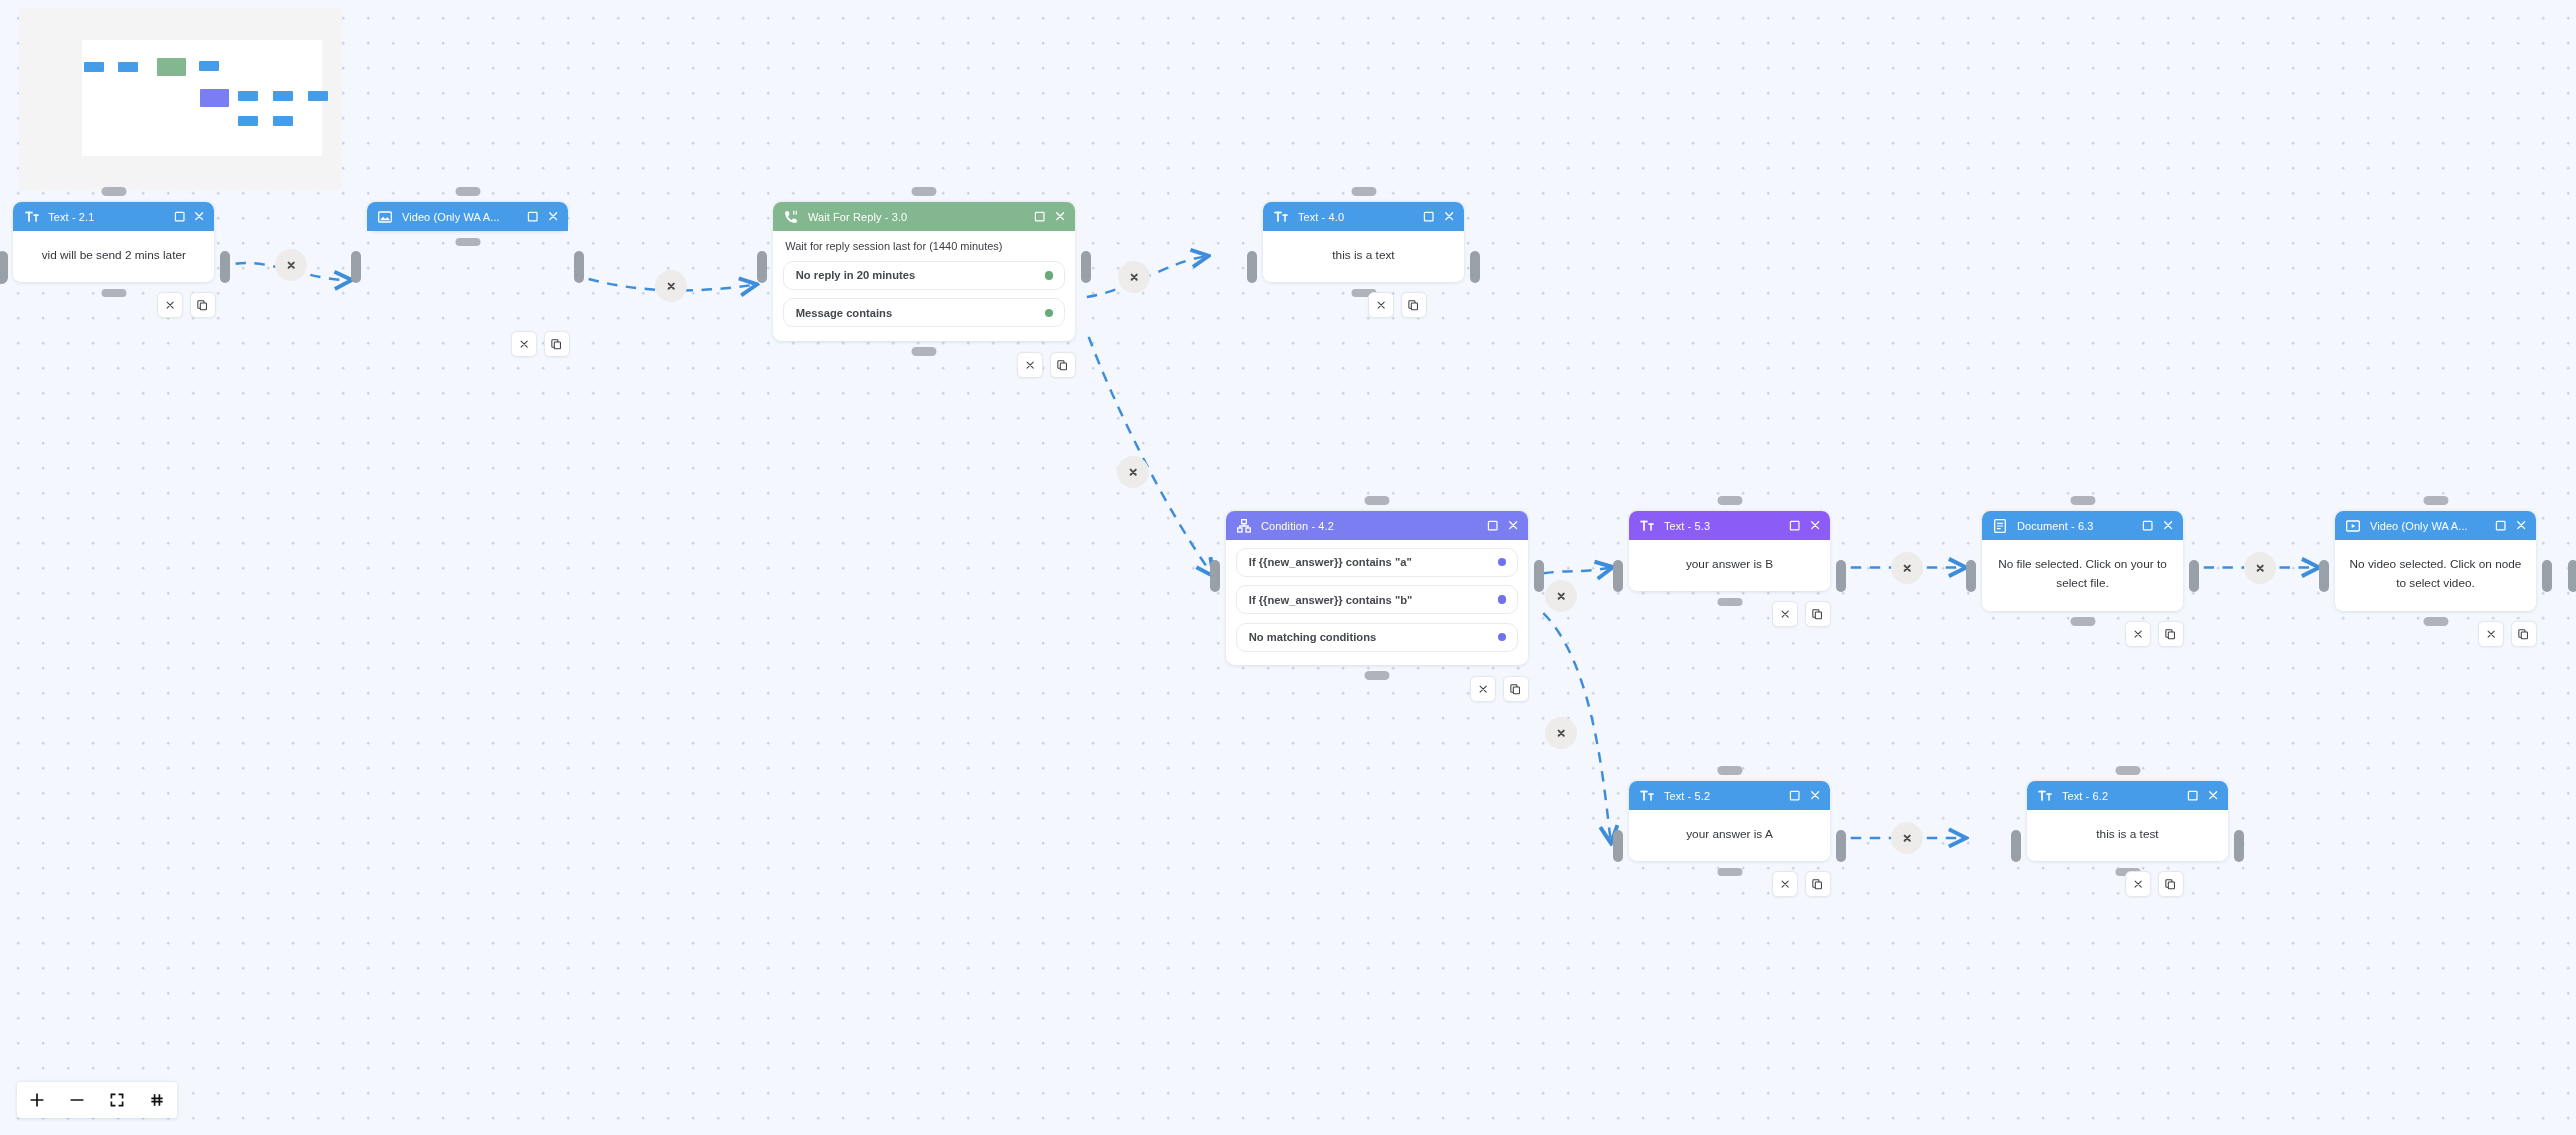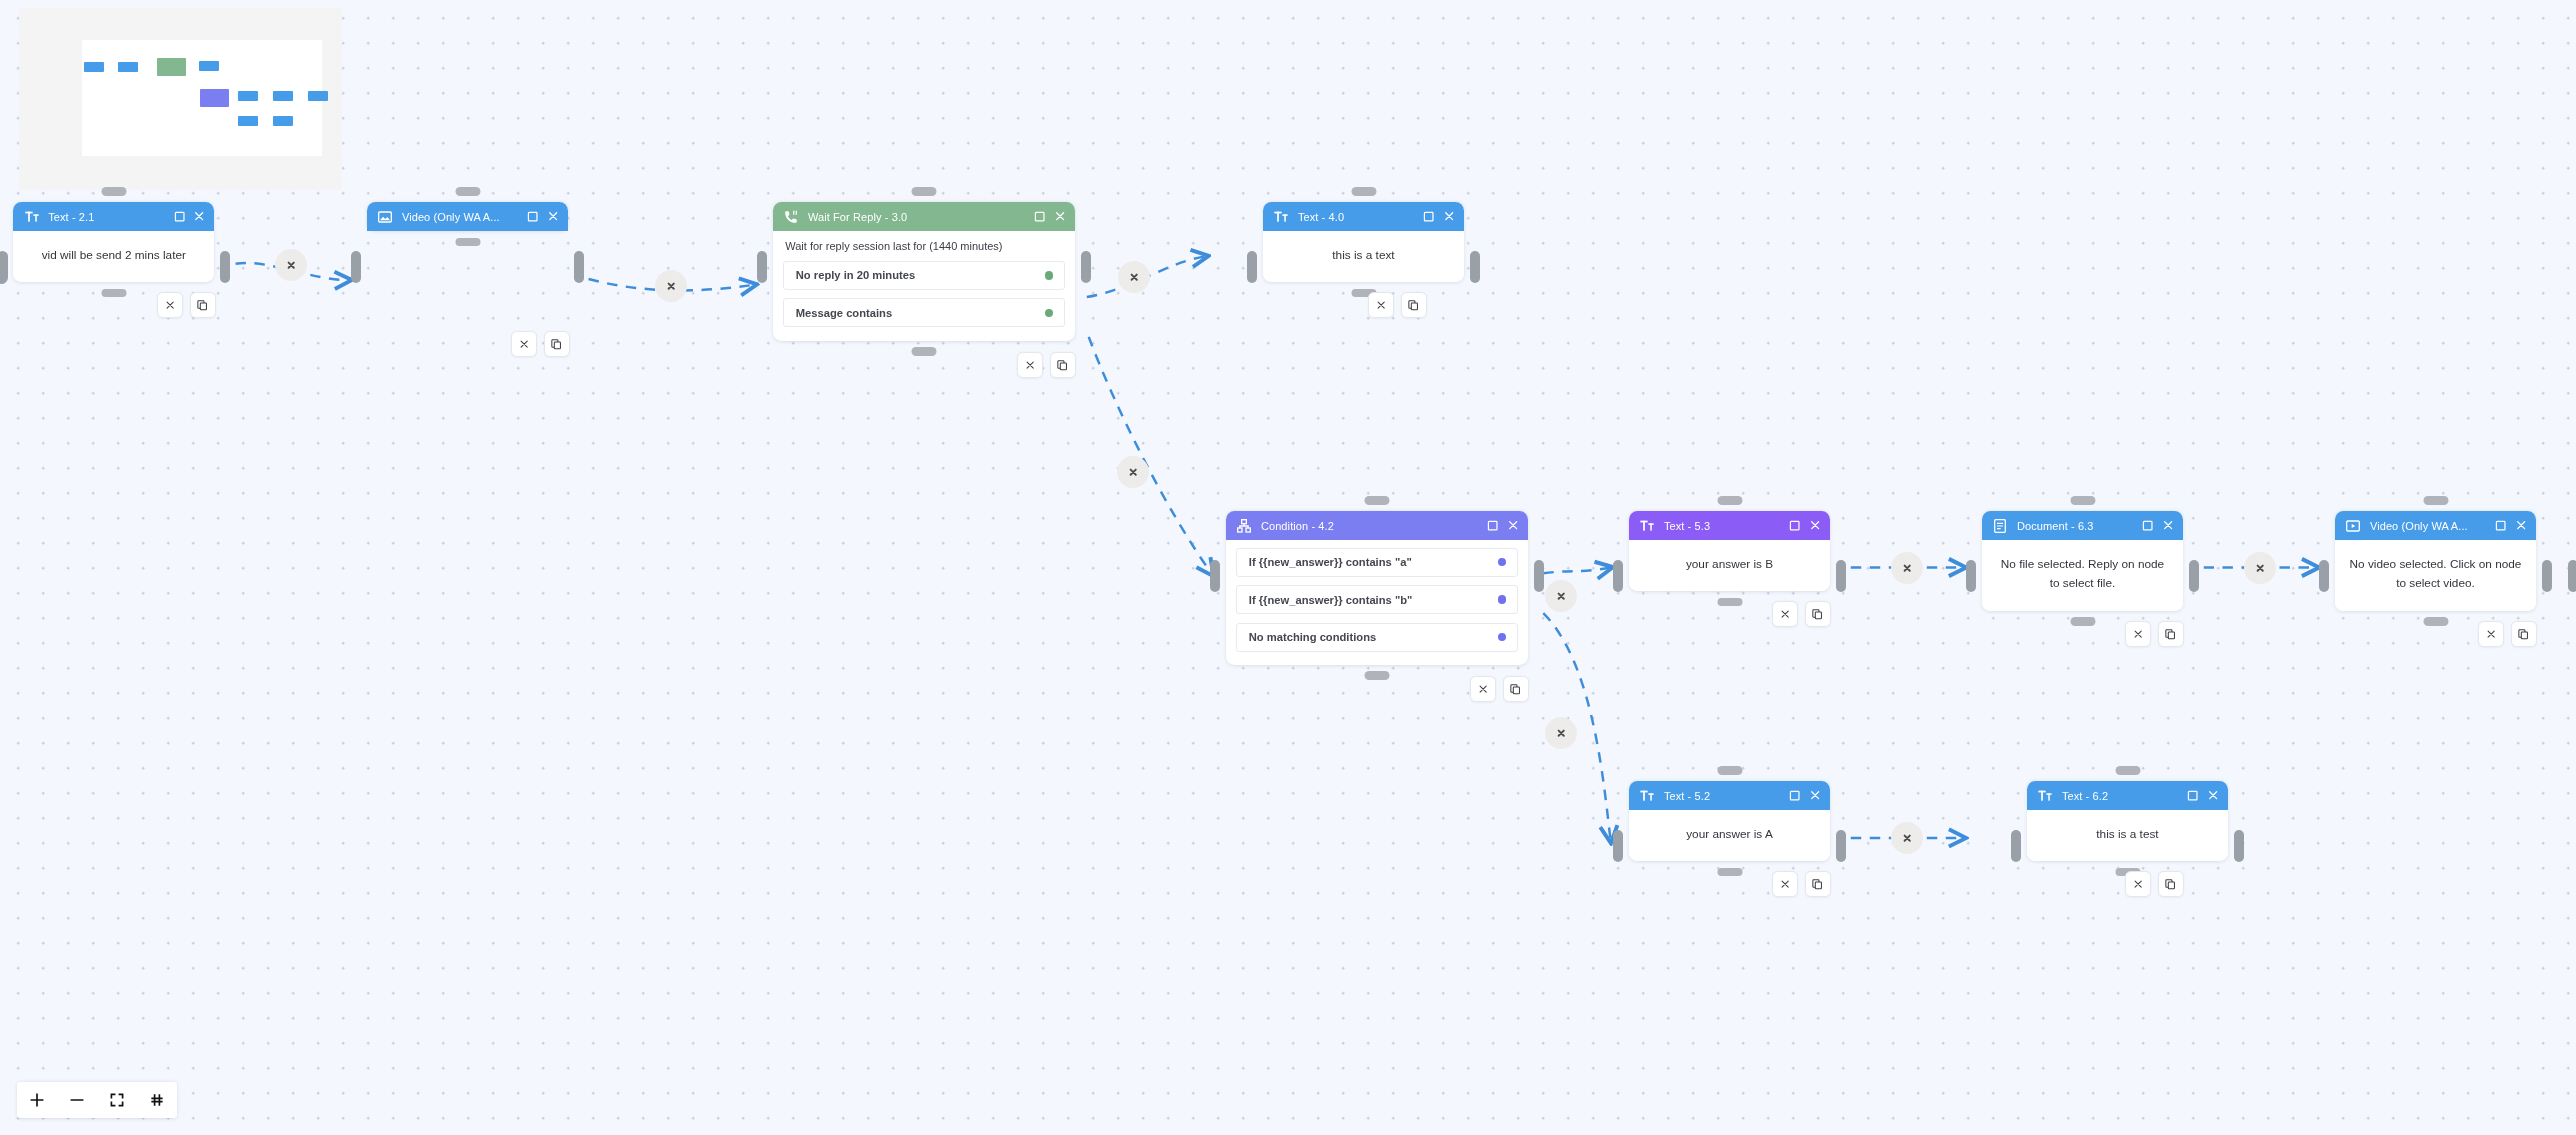--- a/index.html
+++ b/index.html
@@ -91,21 +91,21 @@
     cursor: pointer; box-shadow: 0 0.9px 1.9px rgba(40,60,100,.06);
   }
   .tool-btn svg { width: 12.3px; height: 12.3px; stroke: #3c3f45; stroke-width: 1.7; fill: none; }
 
   
   .rows { padding: 7.6px 10.4px 13.3px; }
   .row-label { font-size: 11px; color: #3a3d44; padding: 1.9px 1.9px 8.5px; text-align: left; }
   .opt-row {
     position: relative;
     display: flex; align-items: center;
-    border: 0.9px solid #e8eaee; border-radius: 3px;
+    border: 0.9px solid #e8eaee; border-radius: 10px;
     height: 29px; padding: 0 13.3px 0 11.4px; margin-bottom: 8.5px;
     background: #fff; cursor: pointer;
   }
   .opt-row:last-child { margin-bottom: 0; }
   .opt-text { font-size: 11.2px; font-weight: 700; color: #44474e; white-space: nowrap; }
   .dot { width: 8.5px; height: 8.5px; border-radius: 50%; position: absolute; right: 10.4px; }
   .dot.green-dot { background: #6aa97b; }
   .dot.purple-dot { background: #6f71ed; }
   .wide { width: 302px; }
 
@@ -519,21 +519,21 @@
                 <rect x="2" y="2" width="12" height="12" rx="1"></rect>
               </svg>
             </span>
             <span class="hd-btn">
               <svg viewBox="0 0 16 16">
                 <path d="M3.5 3.5 L12.5 12.5 M12.5 3.5 L3.5 12.5" stroke-linecap="round"></path>
               </svg>
             </span>
           </span>
         </div>
-        <div class="node-body">No file selected. Reply on node to select file.</div>
+        <div class="node-body">No file selected. Click on your to select file.</div>
       </div>
       <div class="node-tools" style="position: absolute; left: 2125px; top: 621px;">
         <div class="tool-btn">
           <svg viewBox="0 0 20 20">
             <path d="M5 5 L15 15 M15 5 L5 15" stroke-linecap="round"></path>
           </svg>
         </div>
         <div class="tool-btn">
           <svg viewBox="0 0 20 20">
             <rect x="3" y="3" width="10" height="12" rx="1.3"></rect>

